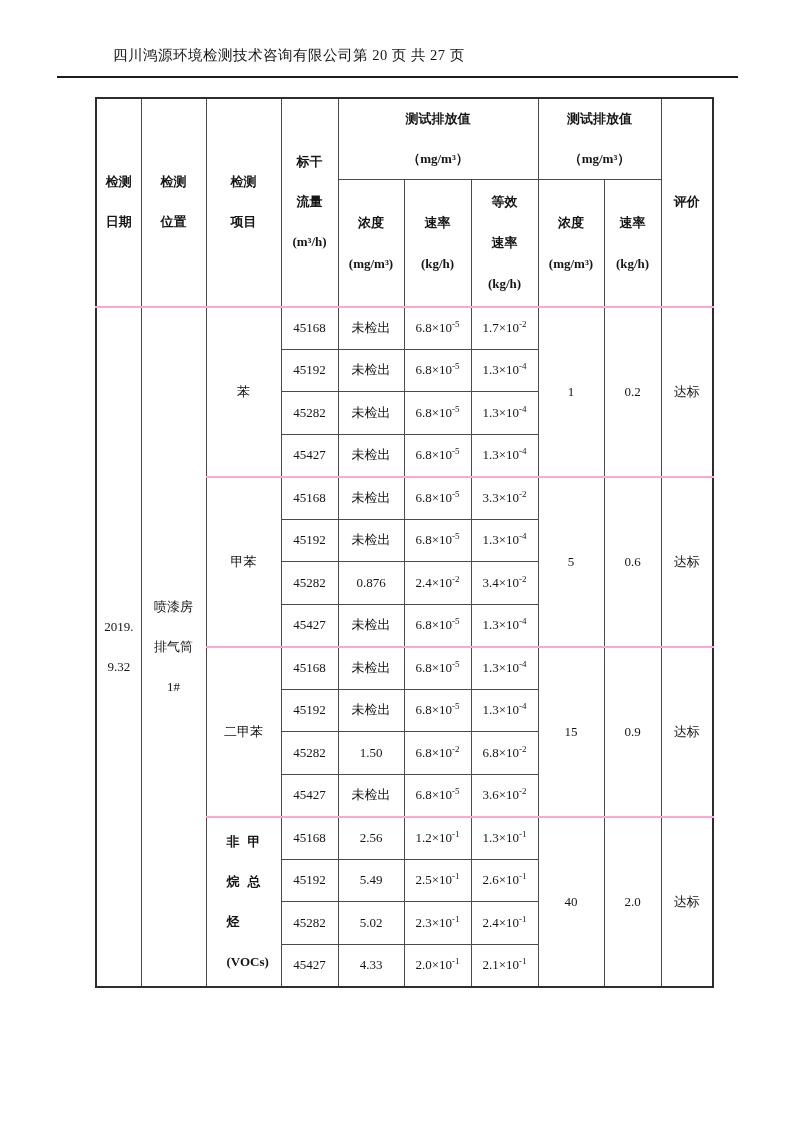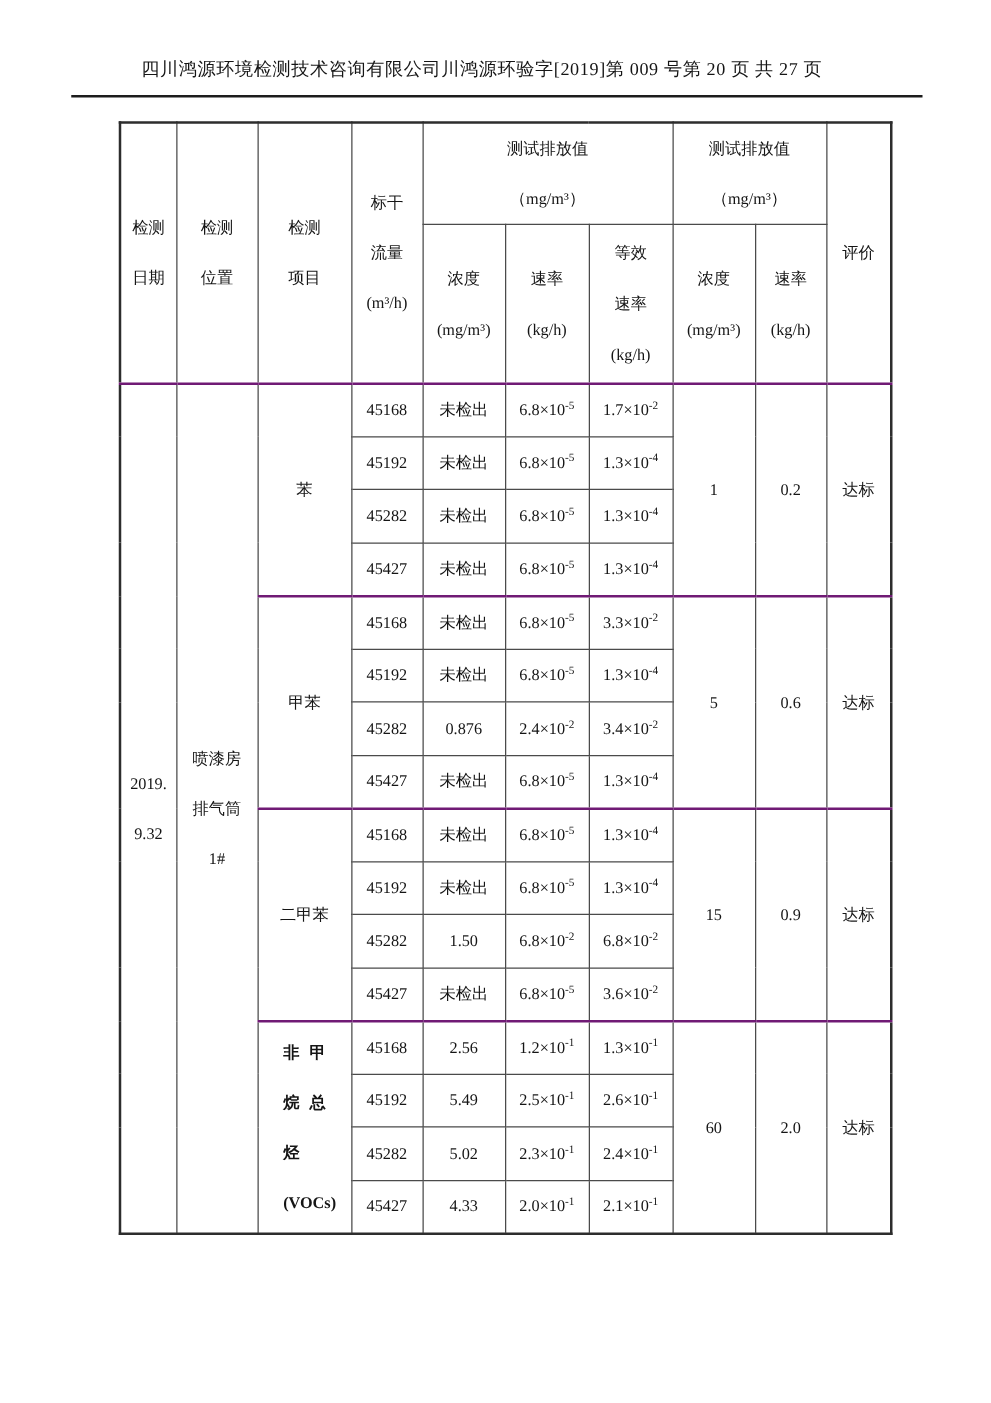--- a/index.html
+++ b/index.html
@@ -34,25 +34,25 @@
     border: 2px solid #2d2d2d;
   }
   .tbl th, .tbl td {
     border: 1px solid #4a4a4a;
     text-align: center;
     vertical-align: middle;
     font-size: 13px;
     padding: 0;
     overflow: hidden;
   }
-  .tbl thead th { font-weight: normal; }
+  .tbl thead th { font-weight: bold; }
   tr.hr1 { height: 81px; }
   tr.hr2 { height: 127px; }
   .tbl tbody tr { height: 42.5px; }
-  tr.gs td { border-top: 2px solid #701a75; }
+  tr.gs td { border-top: 2px solid #f9a8d4; }
   .ln { line-height: 41px; }
   tr.hr1 .ln { line-height: 40px; }
   .tbl tbody .ln { line-height: 40px; }
   .just .ln {
     text-align: justify;
     text-align-last: justify;
     padding: 0 20px;
     font-weight: bold;
   }
   sup {
@@ -60,21 +60,20 @@
     line-height: 0;
     vertical-align: 5px;
     letter-spacing: 0;
   }
 </style>
 </head>
 <body>
 
 <div class="page-header">
   <span>四川鸿源环境检测技术咨询有限公司</span>
-  <span>川鸿源环验字[2019]第 009 号</span>
   <span>第 20 页 共 27 页</span>
 </div>
 
 <table class="tbl">
   <colgroup>
     <col style="width:45px">
       <col style="width:65px">
       <col style="width:75px">
     <col style="width:57px">
       <col style="width:66px">
@@ -241,21 +240,21 @@
       </tr>
       <tr class="gs">
         <td rowspan="4" class="just">
           <div class="ln">非甲烷总</div>
           <div class="ln">烃(VOCs)</div>
         </td>
         <td>45168</td>
         <td>2.56</td>
         <td>1.2×10<sup>-1</sup></td>
         <td>1.3×10<sup>-1</sup></td>
-        <td rowspan="4">60</td>
+        <td rowspan="4">40</td>
         <td rowspan="4">2.0</td>
         <td rowspan="4">达标</td>
       </tr>
       <tr>
         <td>45192</td>
         <td>5.49</td>
         <td>2.5×10<sup>-1</sup></td>
         <td>2.6×10<sup>-1</sup></td>
       </tr>
       <tr>

